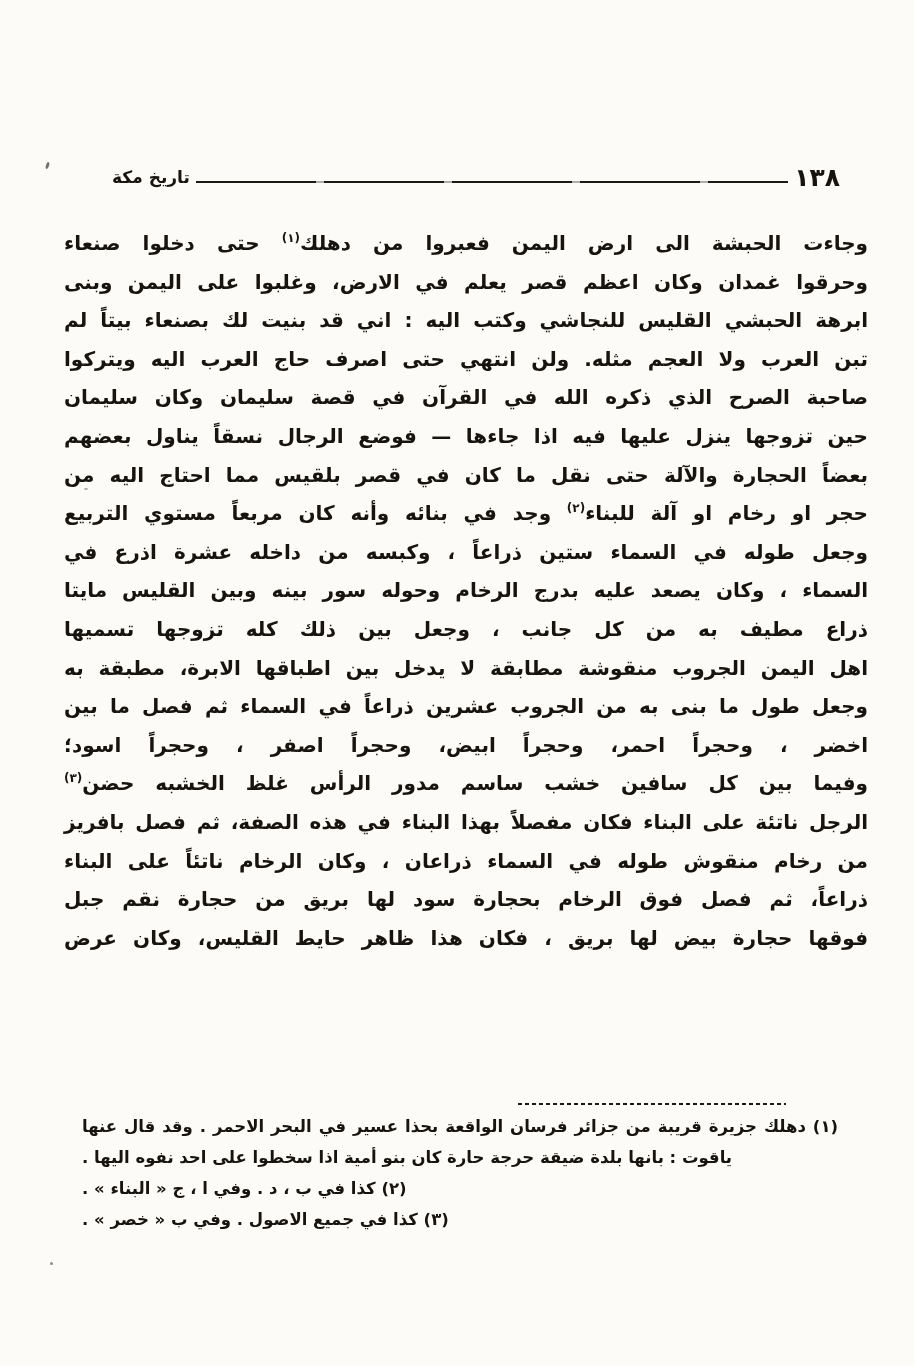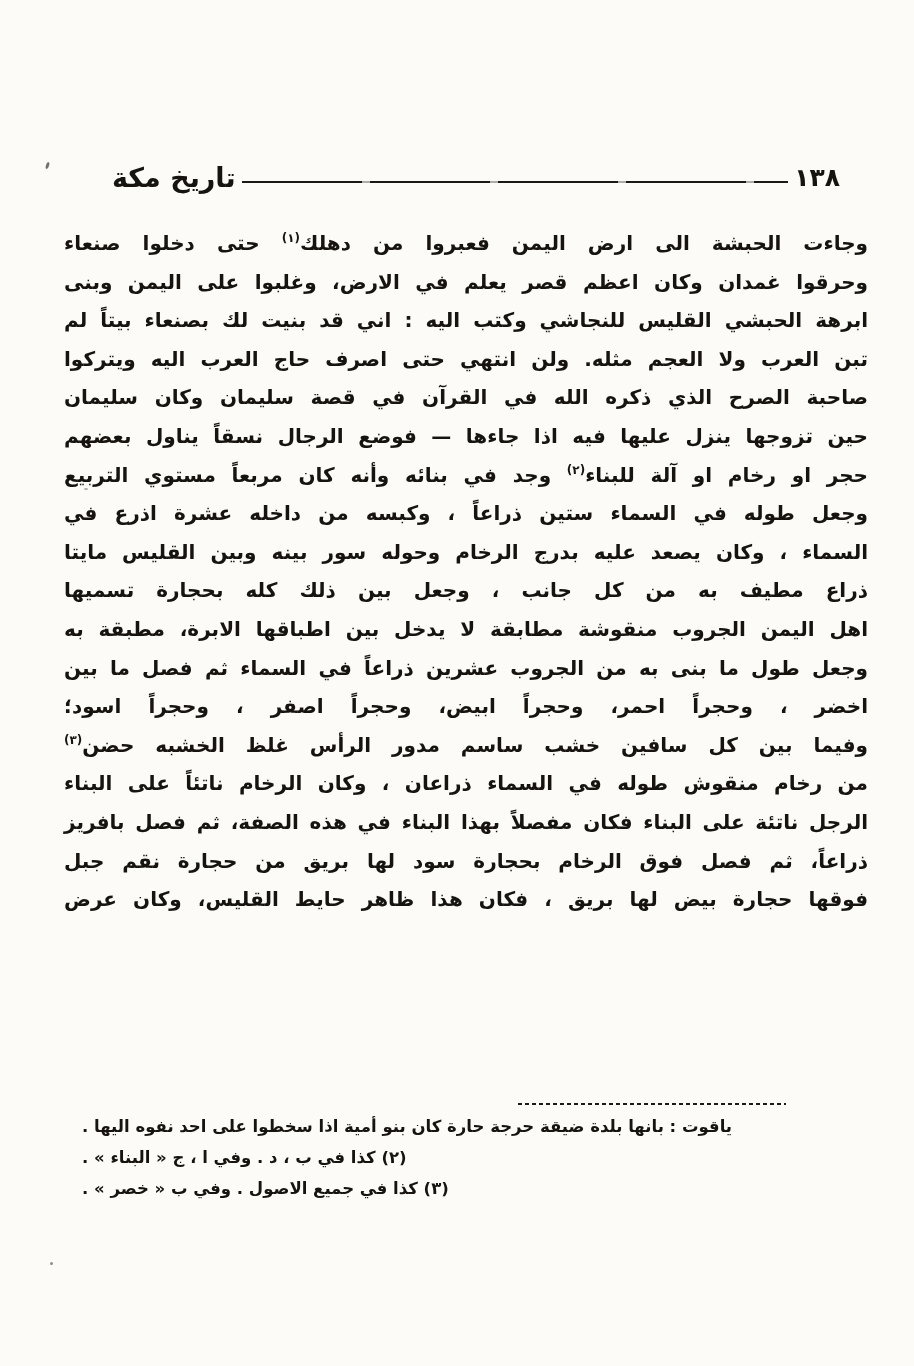--- a/index.html
+++ b/index.html
@@ -15,21 +15,21 @@
     color: #17130e;
     overflow: hidden;
   }
   
   .runhead {
     position: absolute;
     left: 112px; right: 74px; top: 158px; height: 42px;
     display: flex; align-items: center;
   }
   .book-title {
-    font-size: 27px; font-weight: bold;
+    font-size: 17px; font-weight: bold;
     white-space: nowrap;
     direction: rtl;
     padding-bottom: 4px;
   }
   .head-rule {
     flex: 1; height: 2px;
     margin: 6px 6px 0 6px;
     background: repeating-linear-gradient(to right, #1c1813 0 120px, rgba(28,24,19,.35) 120px 128px);
   }
   .folio {
@@ -94,37 +94,39 @@
     <span class="folio">١٣٨</span>
   </div>
 
   <div class="bodytext">
     <div class="bline"><span>وجاءت الحبشة الى ارض اليمن فعبروا من دهلك</span><sup class="fnref">(١)</sup><span> حتى دخلوا صنعاء</span></div>
     <div class="bline"><span>وحرقوا غمدان وكان اعظم قصر يعلم في الارض، وغلبوا على اليمن وبنى</span></div>
     <div class="bline"><span>ابرهة الحبشي القليس للنجاشي وكتب اليه : اني قد بنيت لك بصنعاء بيتاً لم</span></div>
     <div class="bline"><span>تبن العرب ولا العجم مثله. ولن انتهي حتى اصرف حاج العرب اليه ويتركوا</span></div>
     <div class="bline"><span>صاحبة الصرح الذي ذكره الله في القرآن في قصة سليمان وكان سليمان</span></div>
     <div class="bline"><span>حين تزوجها ينزل عليها فيه اذا جاءها — فوضع الرجال نسقاً يناول بعضهم</span></div>
+    <div class="bline"><span>بعضاً الحجارة والآلة حتى نقل ما كان في قصر بلقيس مما احتاج اليه من</span></div>
     <div class="bline"><span>حجر او رخام او آلة للبناء</span><sup class="fnref">(٢)</sup><span> وجد في بنائه وأنه كان مربعاً مستوي التربيع</span></div>
     <div class="bline"><span>وجعل طوله في السماء ستين ذراعاً ، وكبسه من داخله عشرة اذرع في</span></div>
     <div class="bline"><span>السماء ، وكان يصعد عليه بدرج الرخام وحوله سور بينه وبين القليس مايتا</span></div>
-    <div class="bline"><span>ذراع مطيف به من كل جانب ، وجعل بين ذلك كله بحجارة تسميها</span></div>
+    <div class="bline"><span>ذراع مطيف به من كل جانب ، وجعل بين ذلك كله تزوجها تسميها</span></div>
     <div class="bline"><span>اهل اليمن الجروب منقوشة مطابقة لا يدخل بين اطباقها الابرة، مطبقة به</span></div>
     <div class="bline"><span>وجعل طول ما بنى به من الجروب عشرين ذراعاً في السماء ثم فصل ما بين</span></div>
     <div class="bline"><span>اخضر ، وحجراً احمر، وحجراً ابيض، وحجراً اصفر ، وحجراً اسود؛</span></div>
     <div class="bline"><span>وفيما بين كل سافين خشب ساسم مدور الرأس غلظ الخشبه حضن</span><sup class="fnref">(٣)</sup></div>
+    <div class="bline"><span>الرجل ناتئة على البناء فكان مفصلاً بهذا البناء في هذه الصفة، ثم فصل بافريز</span></div>
     <div class="bline"><span>من رخام منقوش طوله في السماء ذراعان ، وكان الرخام ناتئاً على البناء</span></div>
-    <div class="bline"><span>الرجل ناتئة على البناء فكان مفصلاً بهذا البناء في هذه الصفة، ثم فصل بافريز</span></div>
     <div class="bline"><span>ذراعاً، ثم فصل فوق الرخام بحجارة سود لها بريق من حجارة نقم جبل</span></div>
     <div class="bline"><span>فوقها حجارة بيض لها بريق ، فكان هذا ظاهر حايط القليس، وكان عرض</span></div>
   </div>
 
   <div class="fnsep"></div>
 
   <div class="footnotes">
+    <div class="fnline justify"><span class="fn-marker">(١)</span><span> دهلك جزيرة قريبة من جزائر فرسان الواقعة بحذا عسير في البحر الاحمر . وقد قال عنها</span></div>
     <div class="fnline indent-a"><span>ياقوت : بانها بلدة ضيقة حرجة حارة كان بنو أمية اذا سخطوا على احد نفوه اليها .</span></div>
     <div class="fnline indent-b"><span class="fn-marker">(٢)</span><span> كذا في ب ، د . وفي ا ، ج « البناء » .</span></div>
     <div class="fnline indent-b"><span class="fn-marker">(٣)</span><span> كذا في جميع الاصول . وفي ب « خصر » .</span></div>
   </div>
 
   <div class="speck s1"></div>
   <div class="speck s2"></div>
   <div class="speck s3"></div>
 
 </div>

